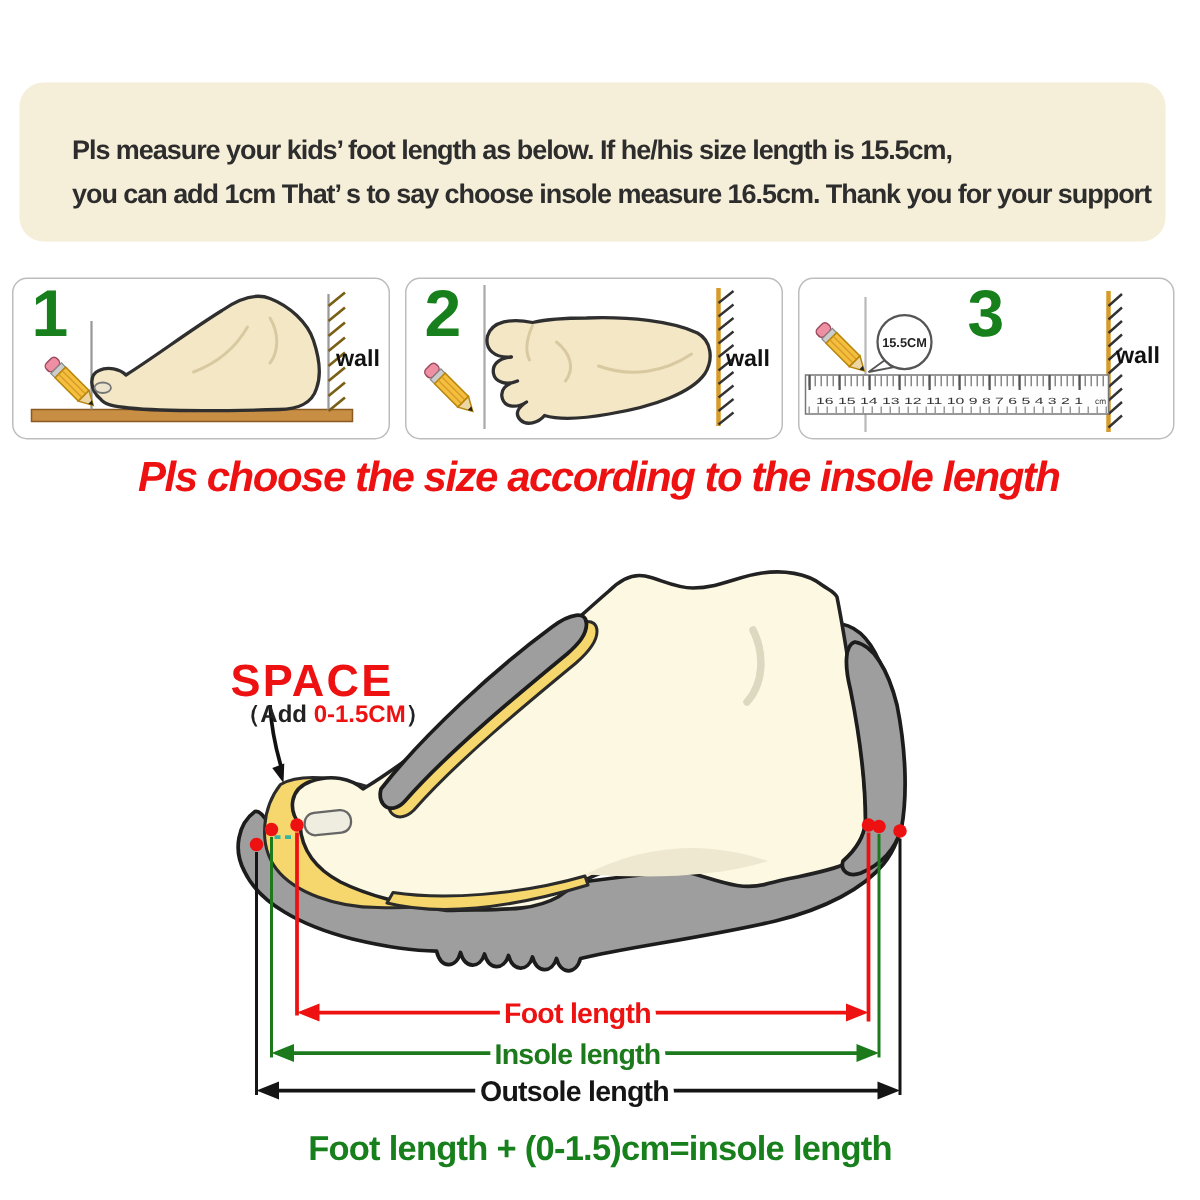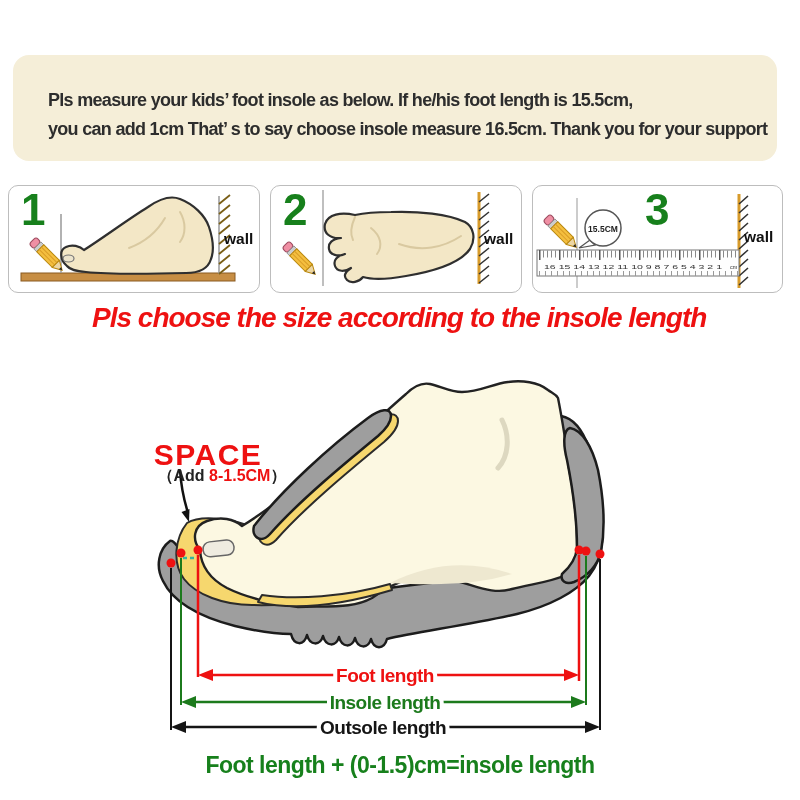--- a/index.html
+++ b/index.html
@@ -46,21 +46,21 @@
   .wall-text{font-size:15.5px;font-weight:bold;fill:#111;}
 </style>
 </head>
 <body>
 
 <div id="page">
 
 
   <div id="intro-box" class="abs"></div>
   <div id="intro-text" class="abs">
-    <div>Pls measure your kids’ foot insole as below. If he/his foot length is 15.5cm,</div>
+    <div>Pls measure your kids’ foot length as below. If he/his size length is 15.5cm,</div>
     <div>you can add 1cm That’ s to say choose insole measure 16.5cm. Thank you for your support</div>
   </div>
 
   <div id="panel-1" class="panel abs">
     <div class="step-num">1</div>
     <svg width="249" height="105" viewBox="0 0 249 105">
       <rect x="12" y="87" width="214" height="8" fill="var(--floor)" stroke="#8a5a20" stroke-width="1"></rect>
       <line x1="210" y1="10" x2="210" y2="88" stroke="#999" stroke-width="1.5"></line>
       <path d="M210,18 l11,-9 M210,28 l11,-9 M210,38 l11,-9 M210,48 l11,-9 M210,58 l11,-9 M210,68 l11,-9 M210,78 l11,-9 M210,88 l11,-9" stroke="#7a5f17" stroke-width="1.8"></path>
       <line x1="52" y1="28" x2="52" y2="87" stroke="#999" stroke-width="1.5"></line>
@@ -224,17 +224,17 @@
 
     <g>
       <line x1="43" y1="349" x2="448" y2="349" stroke="var(--dim-black)" stroke-width="2.5"></line>
       <polygon points="31,349 46,343 46,355" fill="var(--dim-black)"></polygon>
       <polygon points="460,349 445,343 445,355" fill="var(--dim-black)"></polygon>
       <text class="dim-label" x="243" y="356" fill="var(--dim-black)">Outsole length</text>
     </g>
   </svg>
 
   <div id="space-label" class="abs">SPACE</div>
-  <div id="add-label" class="abs"><span>（Add</span>&nbsp;<span class="red">8-1.5CM</span><span>）</span></div>
+  <div id="add-label" class="abs"><span>（Add</span>&nbsp;<span class="red">0-1.5CM</span><span>）</span></div>
 
   <div id="formula" class="abs">Foot length + (0-1.5)cm=insole length</div>
 
 </div>
 
 </body></html>

